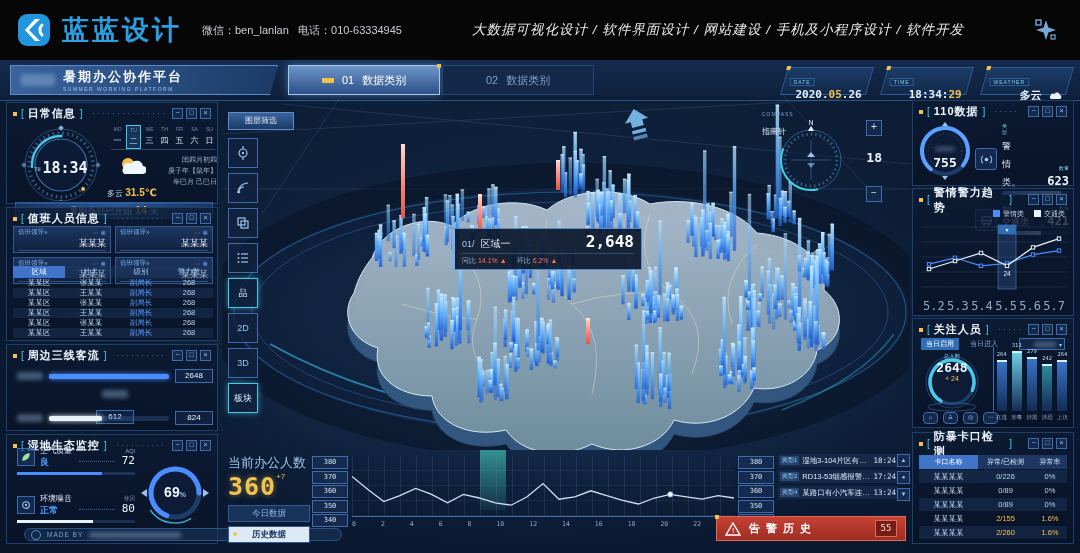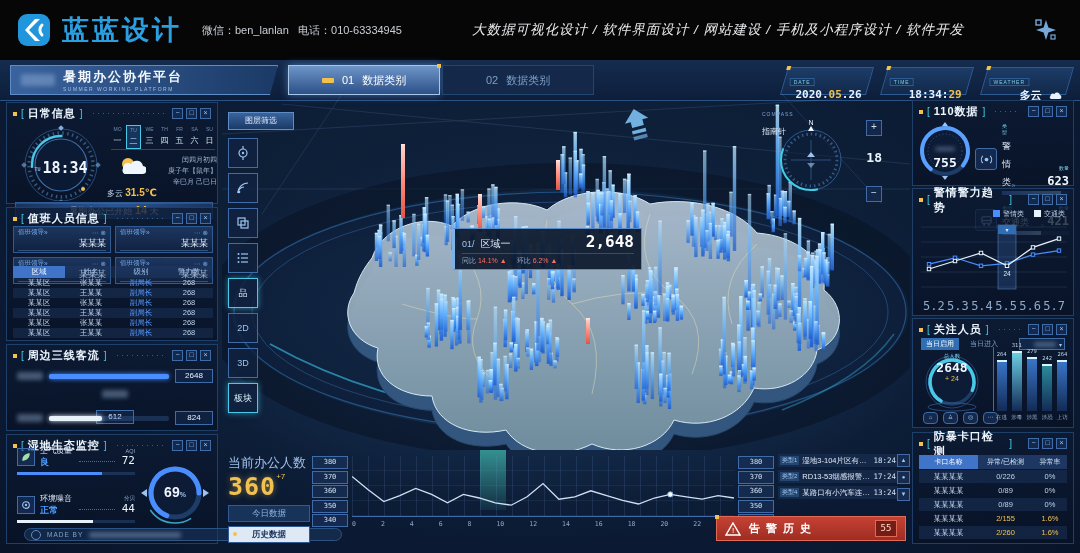--- a/index.html
+++ b/index.html
@@ -542,21 +542,21 @@
                   <circle cx="6" cy="6" r="1.4" fill="#9fc4ef"></circle>
                 </svg>
               </span>
               <div>
                 <div class="eco-name">环境噪音</div>
                 <div class="eco-status">正常</div>
               </div>
               <div class="eco-lead"></div>
               <div>
                 <div class="eco-unit">分贝</div>
-                <div class="eco-val">44</div>
+                <div class="eco-val">80</div>
               </div>
             </div>
             <div class="eco-bar">
               <div class="eco-fill" style="width: 64%; background: rgb(232, 242, 251);"></div>
             </div>
           </div>
         </div>
       <div class="gauge-wrap">
         <svg width="72" height="72" viewBox="0 0 72 72">
           <circle cx="36" cy="36" r="30" fill="none" stroke="#49c8e8" stroke-width="1.5" stroke-dasharray="46 143" stroke-dashoffset="-30" opacity=".8"></circle>

